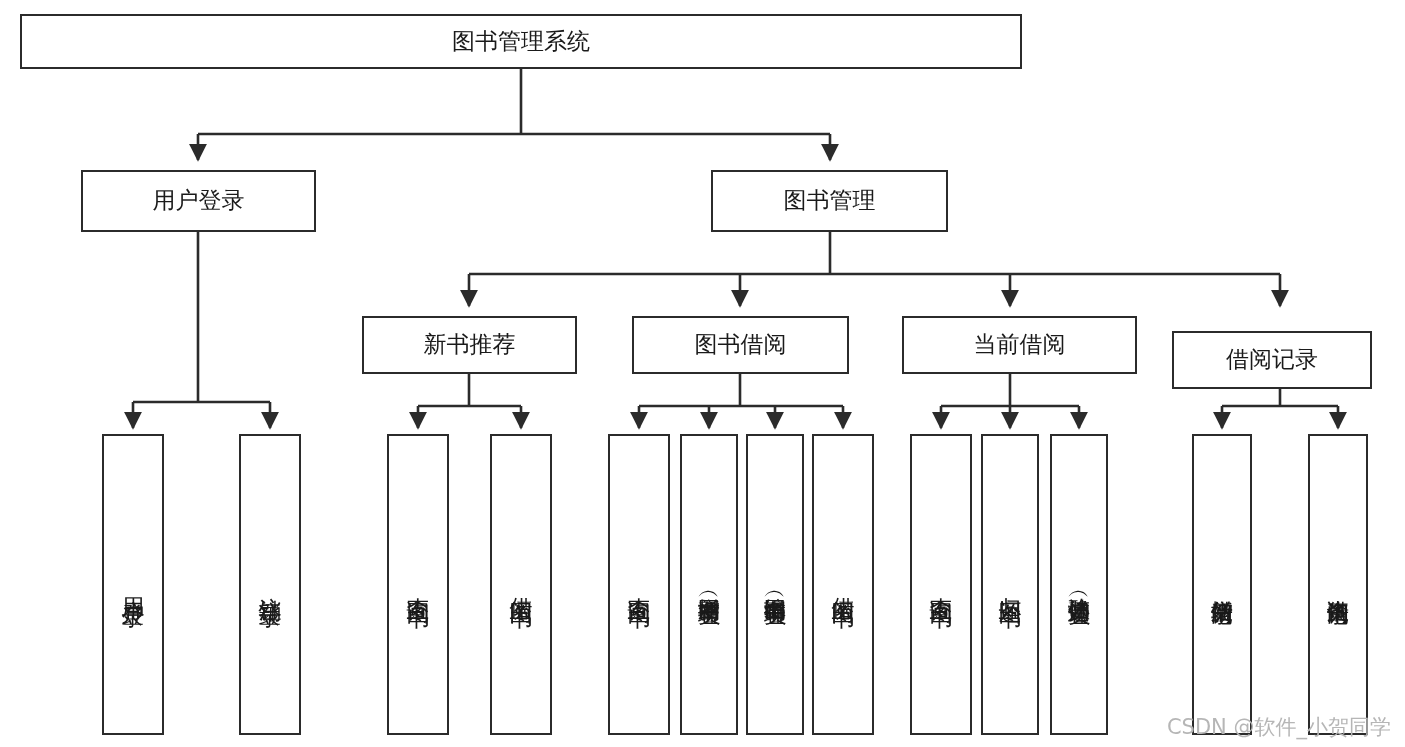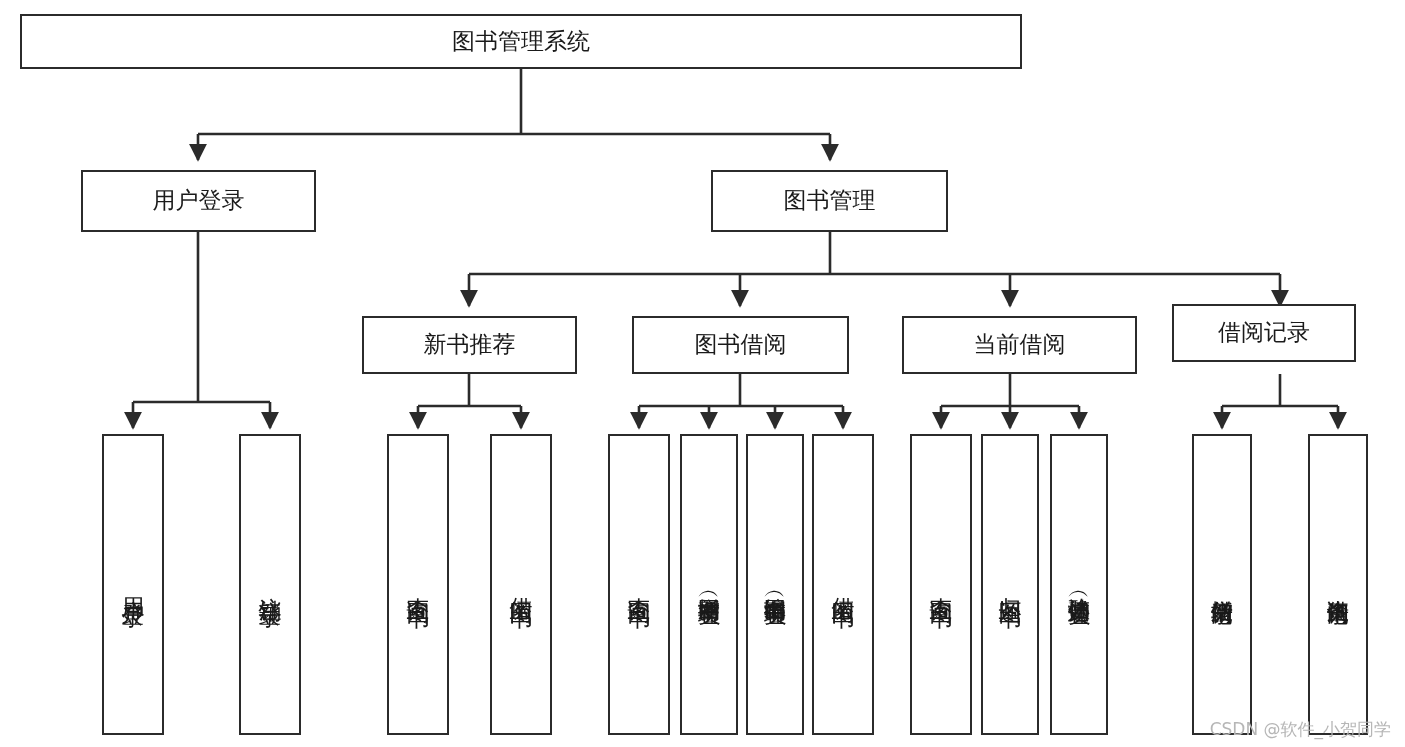--- a/index.html
+++ b/index.html
@@ -60,21 +60,21 @@
     white-space: nowrap;
   }
   .node.vert.tight .node-label {
     font-size: 22px;
     letter-spacing: 1px;
   }
   #watermark {
     position: absolute;
     right: 14px;
     bottom: 6px;
-    font-size: 17px;
+    font-size: 21px;
     color: #b6b6b6;
     z-index: 5;
     white-space: nowrap;
     font-family: "DejaVu Sans", "Liberation Sans", sans-serif;
   }
 </style>
 </head>
 <body>
 
 <div id="diagram-root">
@@ -140,21 +140,21 @@
 
   <div class="node horiz" style="left:711px; top:170px; width:237px; height:62px;">
     <span class="node-label">图书管理</span>
   </div>
   <div class="node horiz" style="left:632px; top:316px; width:217px; height:58px;">
     <span class="node-label">图书借阅</span>
   </div>
   <div class="node horiz" style="left:902px; top:316px; width:235px; height:58px;">
     <span class="node-label">当前借阅</span>
   </div>
-  <div class="node horiz" style="left:1172px; top:304px; width:184px; height:58px;">
+  <div class="node horiz" style="left:1172px; top:331px; width:200px; height:58px;">
     <span class="node-label">借阅记录</span>
   </div>
 
   <div class="node vert" style="left:102px; top:434px; width:62px; height:301px;">
     <span class="node-label">用户登录</span>
   </div>
   <div class="node vert" style="left:239px; top:434px; width:62px; height:301px;">
     <span class="node-label">注销登录</span>
   </div>
 

